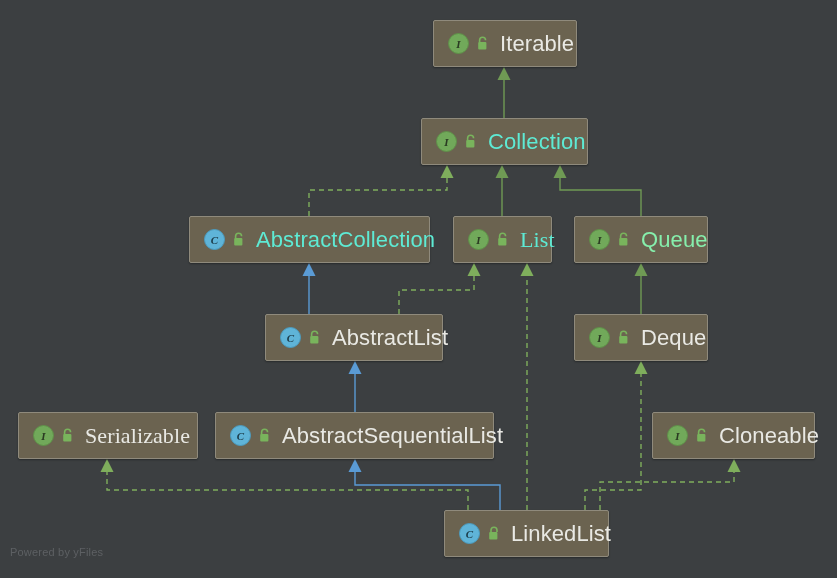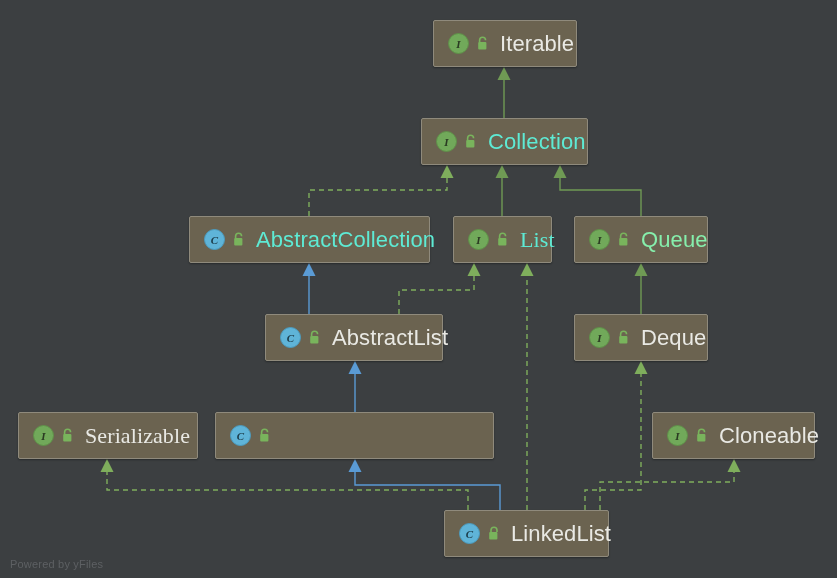--- a/index.html
+++ b/index.html
@@ -70,21 +70,21 @@
   }
   .node-label {
     color: #e9e9e4;
     font-size: 22px;
     white-space: nowrap;
     letter-spacing: 0.1px;
   }
   #watermark {
     position: absolute;
     left: 10px;
-    bottom: 8px;
+    bottom: 20px;
     color: #5d6063;
     font-size: 11px;
     font-family: "Liberation Sans", sans-serif;
     letter-spacing: 0.2px;
   }
 </style>
 </head>
 <body>
 
 <div id="canvas">
@@ -200,20 +200,21 @@
         <span class="node-label" style="color: rgb(233, 233, 228); font-family: Liberation Serif, serif;">Serializable</span>
       </div>
       <div class="node" style="left: 215px; top: 412px; width: 279px; height: 47px; background: rgb(107, 99, 80); border-color: rgb(143, 138, 124);">
         <div class="icons">
           <div class="type-icon cls">C</div>
           <svg class="lock-icon" viewBox="0 0 14 15">
             <path d="M3.6 6 V4.2 A3 3 0 0 1 9.6 4.2" fill="none" stroke="#79b45c" stroke-width="1.6"></path>
             <rect x="2.2" y="6" width="8.2" height="7.4" rx="1" fill="#79b45c"></rect>
           </svg>
         </div>
+        <span class="node-label" style="color: rgb(233, 233, 228);">AbstractSequentialList</span>
       </div>
       <div class="node" style="left: 652px; top: 412px; width: 163px; height: 47px; background: rgb(107, 99, 80); border-color: rgb(143, 138, 124);">
         <div class="icons">
           <div class="type-icon iface">I</div>
           <svg class="lock-icon" viewBox="0 0 14 15">
             <path d="M3.6 6 V4.2 A3 3 0 0 1 9.6 4.2" fill="none" stroke="#79b45c" stroke-width="1.6"></path>
             <rect x="2.2" y="6" width="8.2" height="7.4" rx="1" fill="#79b45c"></rect>
           </svg>
         </div>
         <span class="node-label" style="color: rgb(233, 233, 228); text-align: right;">Cloneable</span>

